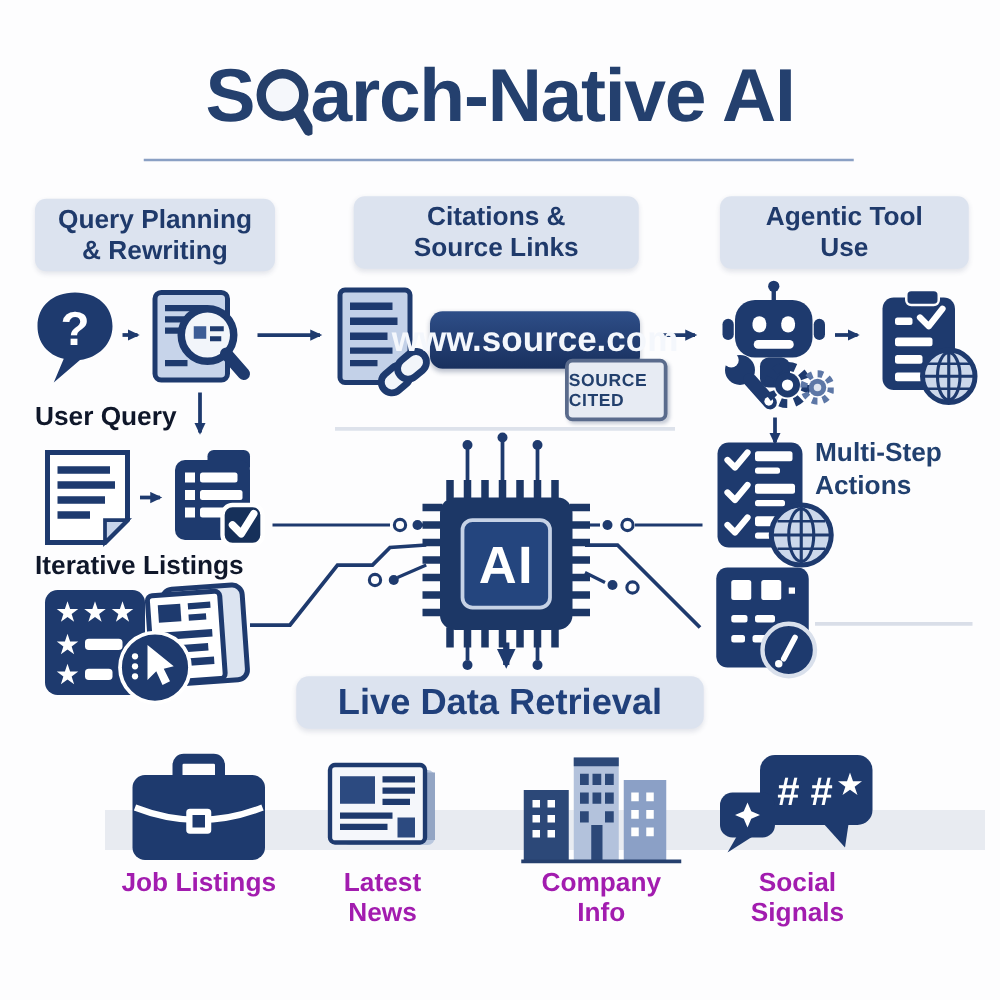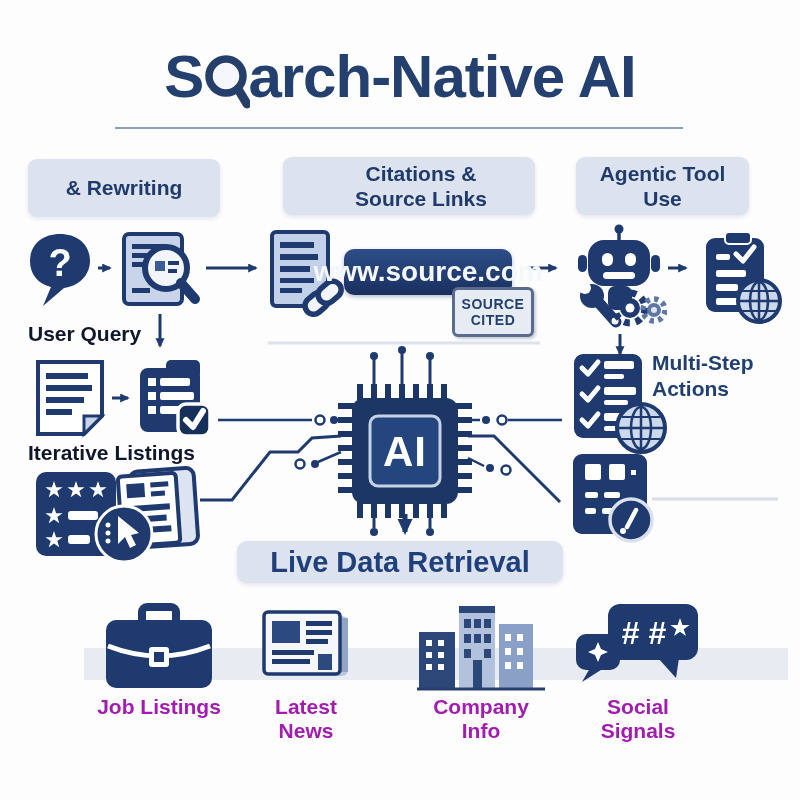--- a/index.html
+++ b/index.html
@@ -10,32 +10,32 @@
   
   #title-row{left:0;top:44px;width:800px;display:flex;justify-content:center;align-items:flex-start;z-index:2;}
   .title-part{font-size:60px;font-weight:800;letter-spacing:-1px;color:#24406e;line-height:1.1;}
   #title-mag{margin:8px -2px 0 -1px;}
   #title-underline{left:115px;top:127px;width:568px;height:2px;background:#8aa0c4;z-index:2;}
   
   .pill{background:#dce3ef;border-radius:9px;box-shadow:0 2px 4px rgba(40,60,100,.12);
     display:flex;flex-direction:column;justify-content:center;align-items:center;z-index:2;}
   .pill span{font-size:21px;font-weight:800;color:#1f3a6b;line-height:1.2;}
   #pill1{left:28px;top:159px;width:192px;height:58px;}
-  #pill2{left:283px;top:157px;width:228px;height:58px;padding-left:24px;}
-  #pill3{left:576px;top:157px;width:173px;height:58px;}
+  #pill2{left:283px;top:157px;width:228px;height:58px;}
+  #pill3{left:576px;top:157px;width:199px;height:58px;}
   
   .lbl{font-size:21px;font-weight:800;color:#0f172a;z-index:2;white-space:nowrap;}
   .lbl2{font-size:21px;font-weight:800;color:#21406f;z-index:2;line-height:1.25;}
   
   #url-pill{left:344px;top:249px;width:168px;height:46px;border-radius:10px;
     background:linear-gradient(#2e4e88,#19305e);display:flex;align-items:center;justify-content:center;z-index:2;
     box-shadow:0 2px 4px rgba(20,40,80,.3);}
   #url-pill span{color:#f4f7fc;font-size:28px;font-weight:700;}
   #source-cited{left:452px;top:287px;width:76px;height:44px;background:#e7ebf3;border:3px solid #5a6b8c;
-    border-radius:6px;display:flex;flex-direction:column;align-items:center;justify-content:center;z-index:3;
+    border-radius:6px;display:flex;flex-direction:column;justify-content:center;z-index:3;
     box-shadow:2px 2px 3px rgba(40,60,100,.25);}
   #source-cited span{font-size:14px;font-weight:700;color:#23406d;line-height:1.15;letter-spacing:.5px;}
   
   #live-pill{left:237px;top:541px;width:326px;height:42px;background:#dce3ef;border-radius:10px;
     display:flex;align-items:center;justify-content:center;z-index:2;box-shadow:0 2px 4px rgba(40,60,100,.12);}
   #live-pill span{font-size:29px;font-weight:800;color:#20407b;}
   
   #band{left:84px;top:648px;width:704px;height:32px;background:#e8ebf1;z-index:0;}
   .bottom-label{font-size:21px;font-weight:800;color:#a21caf;z-index:2;text-align:center;}
   .icon{z-index:2;}
@@ -50,20 +50,21 @@
     <span class="title-part">S</span>
     <svg id="title-mag" width="48" height="58" viewBox="0 0 48 58">
       <circle cx="24" cy="24" r="17" fill="#f5f7fb" stroke="#253f6a" stroke-width="7.5"></circle>
       <line x1="36" y1="37" x2="45" y2="52" stroke="#253f6a" stroke-width="9" stroke-linecap="round"></line>
     </svg>
     <span class="title-part">arch-Native AI</span>
   </div>
   <div class="abs" id="title-underline"></div>
 
   <div class="abs pill" id="pill1">
+    <span>Query Planning</span>
     <span>&amp; Rewriting</span>
   </div>
   <div class="abs pill" id="pill2">
     <span>Citations &amp;</span>
     <span>Source Links</span>
   </div>
   <div class="abs pill" id="pill3">
     <span>Agentic Tool</span>
     <span>Use</span>
   </div>

